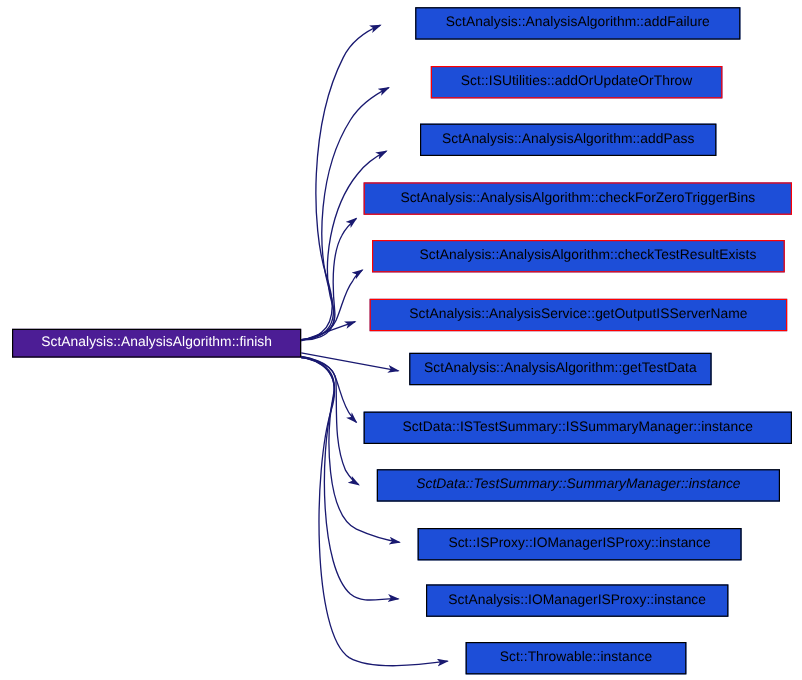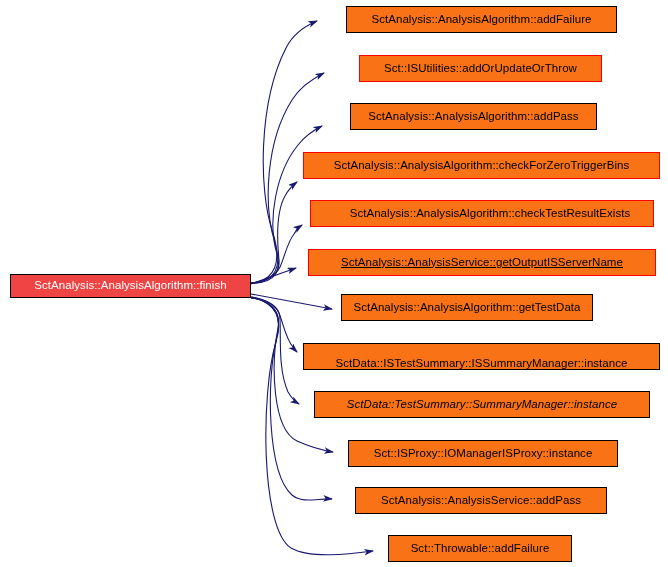--- a/index.html
+++ b/index.html
@@ -25,29 +25,29 @@
   .node-box {
     position: absolute;
     box-sizing: border-box;
     display: flex;
     align-items: center;
     justify-content: center;
     font-size: 11.5px;
     line-height: 1;
     letter-spacing: 0.05px;
     white-space: nowrap;
-    background: #f97316;
+    background: #1d4ed8;
     border: 1px solid #000000;
     color: #000000;
   }
   .node-box.red {
     border-color: #ff0000;
   }
   .node-box.root {
-    background: #ef4444;
+    background: #4c1d95;
     border-color: #000000;
     color: #ffffff;
   }
   .node-label {
     display: block;
     padding: 0 1px;
   }
 </style>
 </head>
 <body>
@@ -86,35 +86,35 @@
       </div>
       <div class="node-box" style="left: 350px; top: 103px; width: 247px; height: 27px;">
         <span class="node-label">SctAnalysis::AnalysisAlgorithm::addPass</span>
       </div>
       <div class="node-box red" style="left: 303px; top: 152px; width: 357px; height: 27px; text-align: center;">
         <span class="node-label">SctAnalysis::AnalysisAlgorithm::checkForZeroTriggerBins</span>
       </div>
       <div class="node-box red" style="left: 310px; top: 200px; width: 344px; height: 27px; padding-left: 16px;">
         <span class="node-label">SctAnalysis::AnalysisAlgorithm::checkTestResultExists</span>
       </div>
-      <div class="node-box red" style="left: 308px; top: 249px; width: 348px; height: 27px; text-decoration: underline;">
+      <div class="node-box red" style="left: 308px; top: 249px; width: 348px; height: 27px;">
         <span class="node-label">SctAnalysis::AnalysisService::getOutputISServerName</span>
       </div>
       <div class="node-box" style="left: 341px; top: 294px; width: 252px; height: 27px;">
         <span class="node-label">SctAnalysis::AnalysisAlgorithm::getTestData</span>
       </div>
-      <div class="node-box" style="left: 303px; top: 343px; width: 357px; height: 27px; align-items: flex-end;">
+      <div class="node-box" style="left: 303px; top: 343px; width: 357px; height: 27px;">
         <span class="node-label">SctData::ISTestSummary::ISSummaryManager::instance</span>
       </div>
       <div class="node-box" style="left: 314px; top: 391px; width: 336px; height: 27px; font-style: italic;">
         <span class="node-label">SctData::TestSummary::SummaryManager::instance</span>
       </div>
       <div class="node-box" style="left: 348px; top: 440px; width: 270px; height: 27px;">
         <span class="node-label">Sct::ISProxy::IOManagerISProxy::instance</span>
       </div>
       <div class="node-box" style="left: 355px; top: 487px; width: 252px; height: 27px;">
-        <span class="node-label">SctAnalysis::AnalysisService::addPass</span>
+        <span class="node-label">SctAnalysis::IOManagerISProxy::instance</span>
       </div>
       <div class="node-box" style="left: 388px; top: 535px; width: 184px; height: 27px;">
-        <span class="node-label">Sct::Throwable::addFailure</span>
+        <span class="node-label">Sct::Throwable::instance</span>
       </div>
     </div>
 </div>
 
 </body></html>

